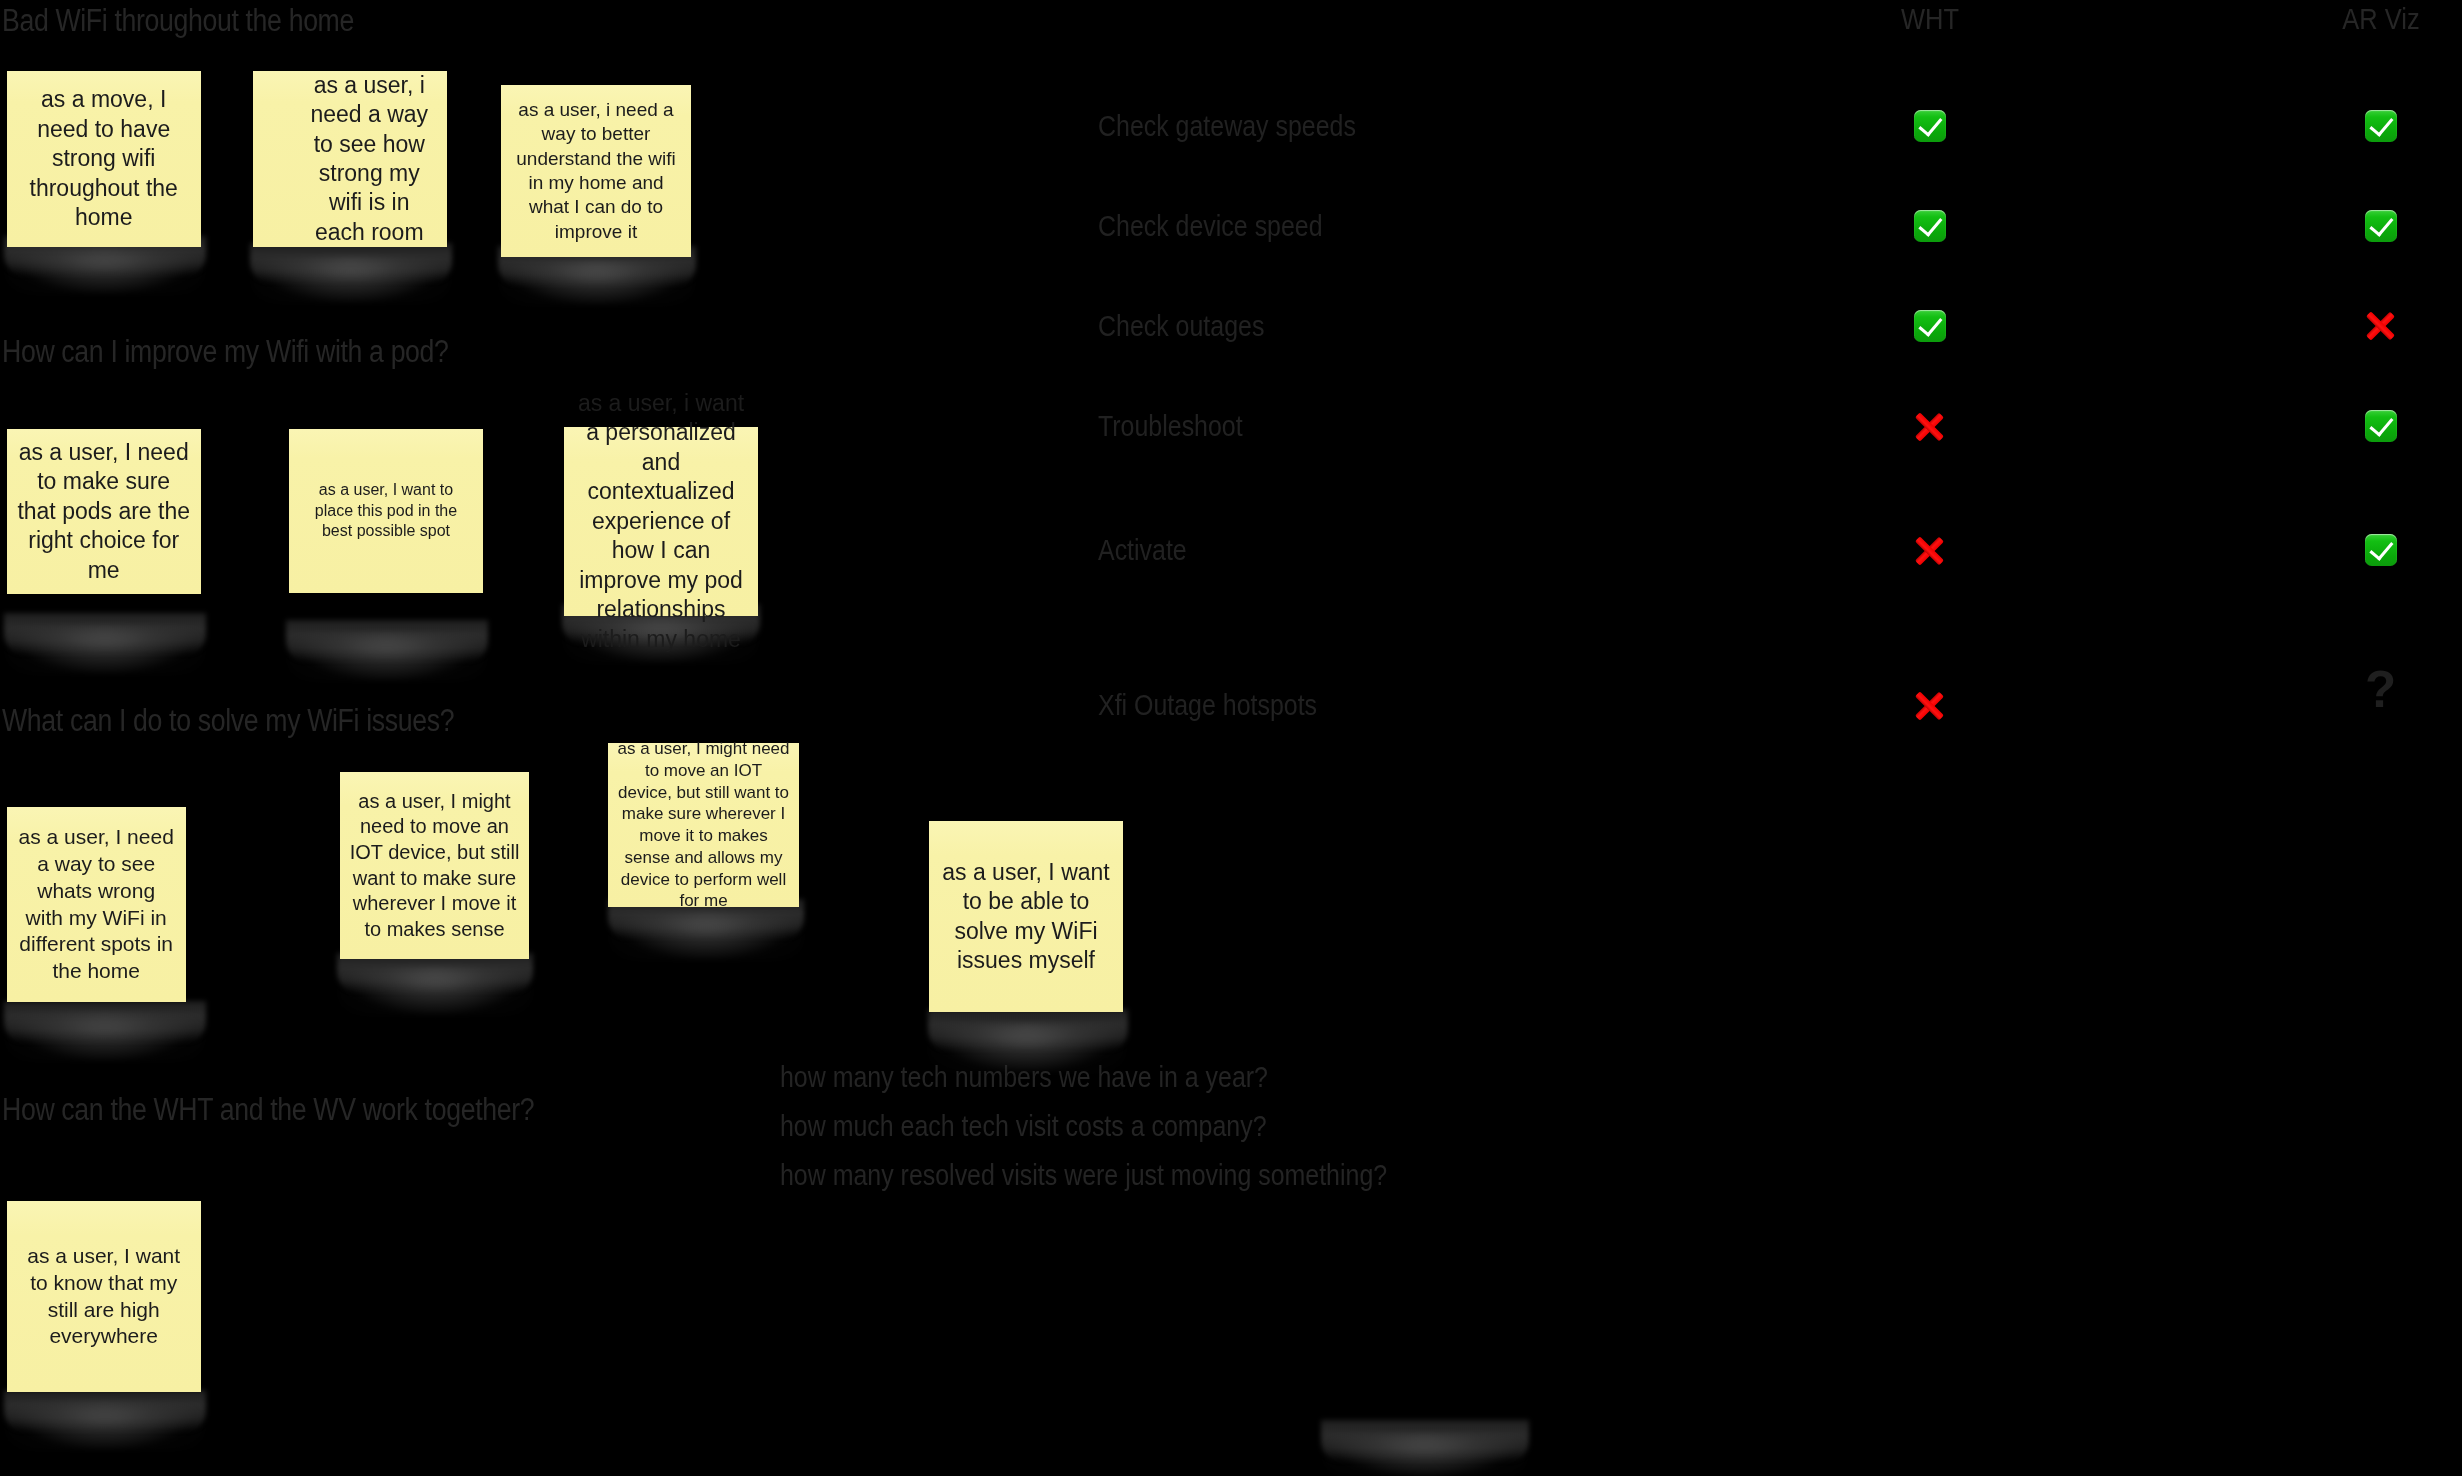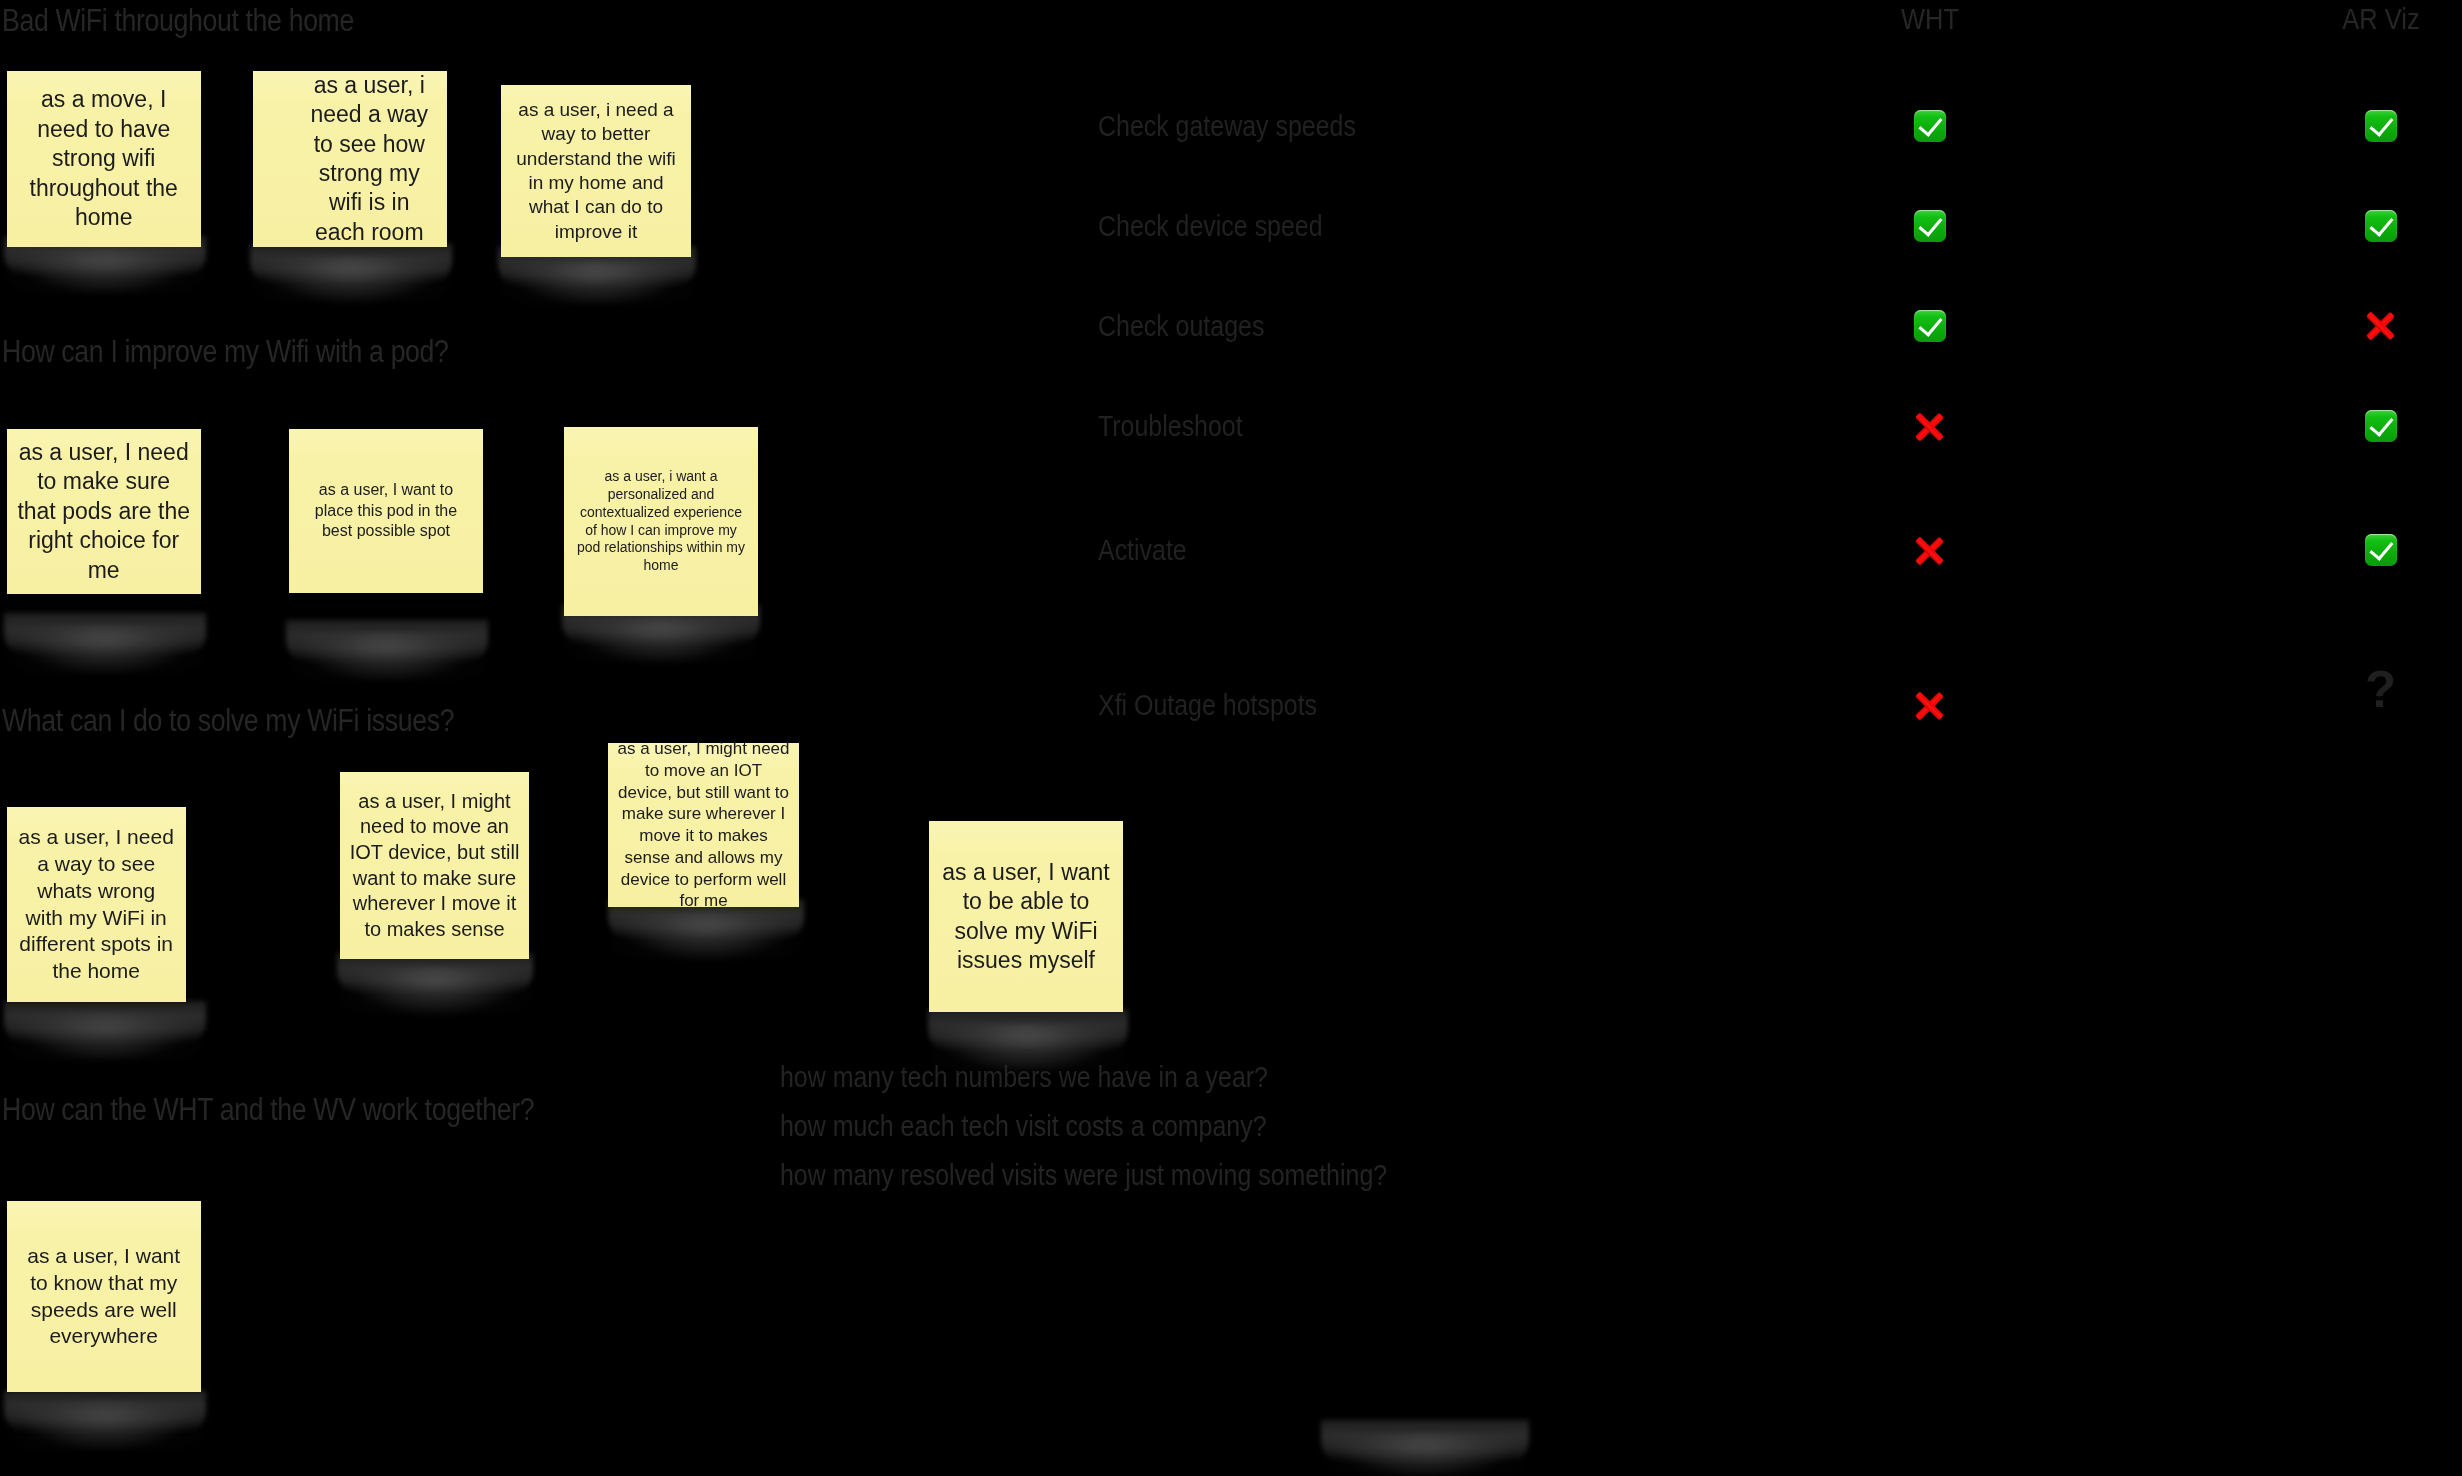--- a/index.html
+++ b/index.html
@@ -178,21 +178,21 @@
   </div>
 
   <div class="note-shadow" style="left:288px;top:631px;width:198px;height:50px;"></div>
   <div class="note-shadow dark" style="left:286px;top:620px;width:202px;height:42px;"></div>
   <div class="note" style="left:289px;top:429px;width:194px;height:164px;font-size:16px;">
     <span class="txt">as a user, I want to place this pod in the best possible spot</span>
   </div>
 
   <div class="note-shadow" style="left:564px;top:615px;width:194px;height:48px;"></div>
   <div class="note-shadow dark" style="left:562px;top:604px;width:198px;height:40px;"></div>
-  <div class="note" style="left:564px;top:427px;width:194px;height:189px;font-size:14px;">
+  <div class="note" style="left:564px;top:427px;width:194px;height:189px;font-size:23px;">
     <span class="txt">as a user, i want a personalized and contextualized experience of how I can improve my pod relationships within my home</span>
   </div>
 
   <div class="section-head" style="left:1.9px;top:703px;">What can I do to solve my WiFi issues?</div>
 
   <div class="note-shadow" style="left:5.7px;top:1010px;width:198px;height:51px;"></div>
   <div class="note-shadow dark" style="left:3.8px;top:1001px;width:202px;height:42px;"></div>
   <div class="note" style="left:6.7px;top:807px;width:179px;height:195px;font-size:21px;">
     <span class="txt">as a user, I need a way to see whats wrong with my WiFi in different spots in the home</span>
   </div>
@@ -213,21 +213,21 @@
   <div class="note-shadow dark" style="left:928px;top:1009px;width:200px;height:42px;"></div>
   <div class="note" style="left:929px;top:821px;width:194px;height:191px;font-size:23px;">
     <span class="txt">as a user, I want to be able to solve my WiFi issues myself</span>
   </div>
 
   <div class="section-head" style="left:1.9px;top:1092px;">How can the WHT and the WV work together?</div>
 
   <div class="note-shadow" style="left:5.7px;top:1399px;width:198px;height:51px;"></div>
   <div class="note-shadow dark" style="left:3.8px;top:1390px;width:202px;height:42px;"></div>
   <div class="note" style="left:6.7px;top:1201px;width:194px;height:191px;font-size:21px;">
-    <span class="txt">as a user, I want to know that my speeds are well everywhere</span>
+    <span class="txt">as a user, I want to know that my still are high everywhere</span>
   </div>
 
   <div class="question-line" style="left:780px;top:1061px;">how many tech numbers we have in a year?</div>
   <div class="question-line" style="left:780px;top:1110px;">how much each tech visit costs a company?</div>
   <div class="question-line" style="left:780px;top:1159px;">how many resolved visits were just moving something?</div>
 
   <div class="note-shadow" style="left:1323px;top:1432px;width:204px;height:45px;"></div>
   <div class="note-shadow dark" style="left:1321px;top:1420px;width:208px;height:42px;"></div>
 
   <div class="matrix">

